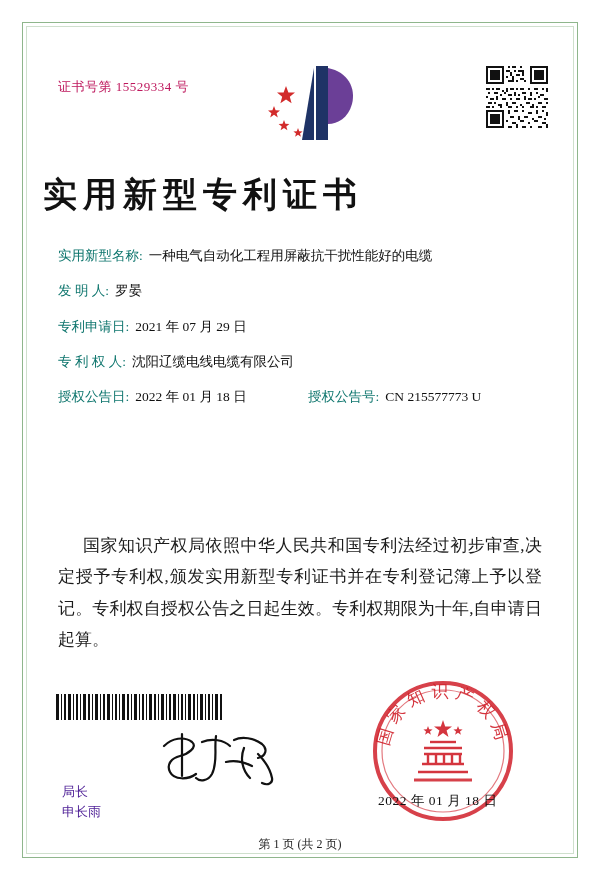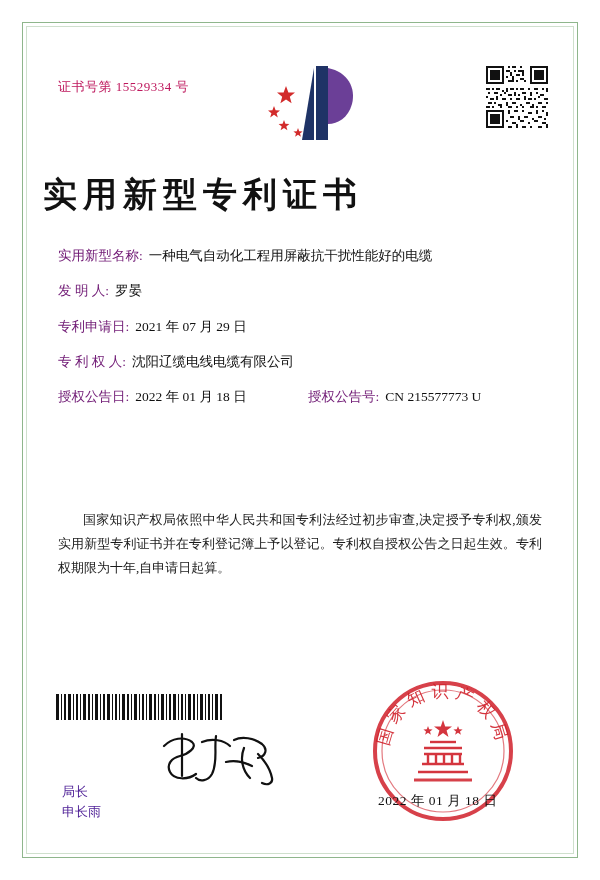--- a/index.html
+++ b/index.html
@@ -91,21 +91,21 @@
     color: #1b1b1b;
   }
   .field-row {
     display: flex;
     align-items: baseline;
     margin-bottom: 15px;
     white-space: nowrap;
   }
   .field-label {
     flex: 0 0 auto;
-    color: #701a75;
+    color: #0f766e;
   }
   .field-value {
     margin-left: 6px;
     color: #111;
   }
   .row-split {
     display: flex;
     align-items: baseline;
   }
   .row-split .left {
@@ -115,23 +115,23 @@
   }
   .row-split .right {
     display: flex;
     align-items: center;
   }
 
   
   .paras {
     position: absolute;
     left: 58px;
-    top: 508px;
+    top: 530px;
     width: 484px;
-    font-size: 13px;
+    font-size: 17px;
     line-height: 1.85;
     color: #1b1b1b;
     text-align: justify;
   }
   .paras p {
     margin: 0 0 2px 0;
     text-indent: 25px;
   }
 
   
@@ -451,14 +451,15 @@
         <polygon points="75,44 77.2,50.4 84,50.6 78.6,54.6 80.5,61 75,57.1 69.5,61 71.4,54.6 66,50.6 72.8,50.4"></polygon>
         <polygon points="60,50 61.2,53.2 64.6,53.4 62,55.5 62.9,58.8 60,56.8 57.1,58.8 58,55.5 55.4,53.4 58.8,53.2"></polygon>
         <polygon points="90,50 91.2,53.2 94.6,53.4 92,55.5 92.9,58.8 90,56.8 87.1,58.8 88,55.5 85.4,53.4 88.8,53.2"></polygon>
       </g>
       <path d="M46 104 L104 104" stroke="#d0202a" stroke-width="3" opacity="0.85"></path>
     </svg>
   </div>
 
   <div class="seal-date">2022 年 01 月 18 日</div>
 
+  <div class="footer">第 1 页 (共 2 页)</div>
 
 </div>
 
 </body></html>

